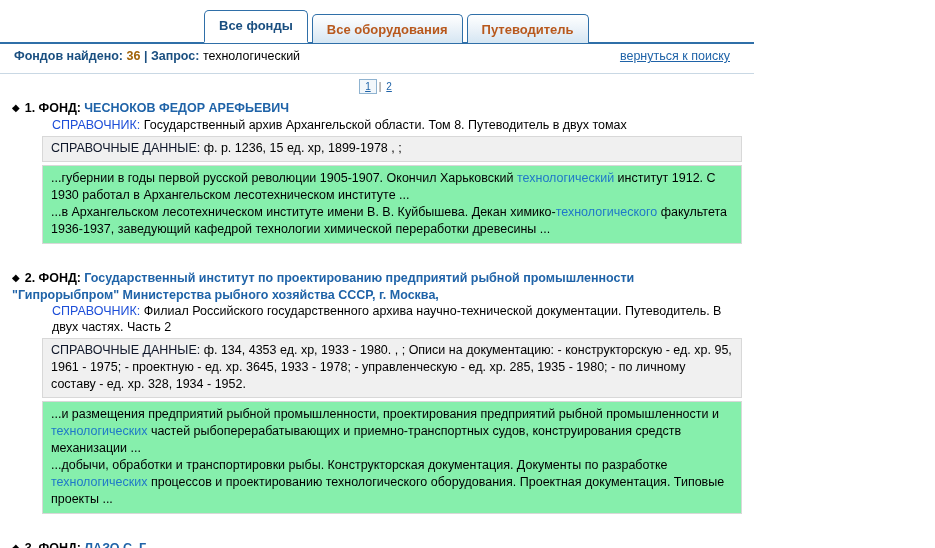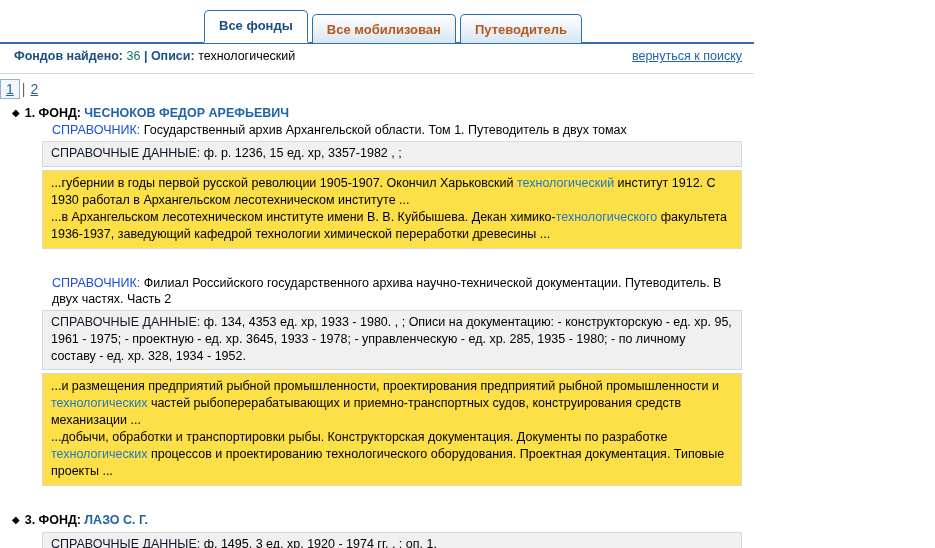--- a/index.html
+++ b/index.html
@@ -64,42 +64,42 @@
     border-bottom: 1px solid #c9d8e4;
     font-size: 12.5px;
     height: 20px;
     box-sizing: content-box;
   }
   .infobar .lbl {
     color: #1a4f80;
     font-weight: bold;
   }
   .infobar .val {
-    color: #0f766e;
-    font-weight: normal;
+    color: #a16207;
+    font-weight: bold;
   }
   .infobar .query {
     color: #000;
     font-weight: normal;
   }
   .back-link {
     position: absolute;
-    right: 12px;
+    right: 24px;
     top: 5px;
     color: #1f63a8;
     text-decoration: underline;
     font-size: 12.5px;
     cursor: pointer;
   }
 
   
   .pager {
-    text-align: left;
+    text-align: center;
     padding: 7px 0 6px 0;
-    font-size: 14px;
+    font-size: 10px;
     color: #333;
   }
   .pager .pg {
     color: #1f63a8;
     text-decoration: underline;
     cursor: pointer;
     padding: 0 3px;
   }
   .pager .pg.current {
     border: 1px solid #8fb3d0;
@@ -164,21 +164,21 @@
     font-size: 12.5px;
     line-height: 17px;
   }
   .ref-label {
     font-variant: small-caps;
     color: #0f172a;
     font-weight: normal;
   }
   .snippets {
     margin: 3px 0 0 30px;
-    background: #fde047;
+    background: #86efac;
     border: 1px solid #d8d8d8;
     padding: 4px 8px 5px 8px;
     font-size: 12.5px;
     line-height: 17px;
   }
   .snippet {
     margin: 0;
   }
   .hl {
     color: #1f78c8;
@@ -188,61 +188,66 @@
   }
 </style>
 </head>
 <body>
 
 <div class="page">
 
   <div class="tabbar">
     <div class="tabs">
       <div class="tab active">Все фонды</div>
-      <div class="tab">Все мобилизован</div>
+      <div class="tab">Все оборудования</div>
       <div class="tab">Путеводитель</div>
     </div>
   </div>
 
   <div class="infobar">
     <span class="lbl">Фондов найдено:</span>
     <span class="val">36</span>
     <span class="lbl">|</span>
-    <span class="lbl">Описи:</span>
+    <span class="lbl">Запрос:</span>
     <span class="query">технологический</span>
     <span class="back-link">вернуться к поиску</span>
   </div>
 
   <div class="pager">
     <span class="pg current">1</span><span class="sep">|</span><span class="pg">2</span>
   </div>
 
   <div class="results clipped">
 
     <div class="record">
       <div class="rec-head">
         <span class="bullet">◆</span><span class="fond-label">1.</span>
         <span class="fond-label">ФОНД:</span>
         <span class="fond-title small-caps">ЧЕСНОКОВ ФЕДОР АРЕФЬЕВИЧ</span>
       </div>
       <div class="guide-line">
         <span class="guide-label">СПРАВОЧНИК:</span>
-        <span class="guide-text">Государственный архив Архангельской области. Том 1. Путеводитель в двух томах</span>
+        <span class="guide-text">Государственный архив Архангельской области. Том 8. Путеводитель в двух томах</span>
       </div>
       <div class="refbox">
         <span class="ref-label">СПРАВОЧНЫЕ ДАННЫЕ:</span>
-        <span>ф. р. 1236, 15 ед. хр, 3357-1982 , ;</span>
+        <span>ф. р. 1236, 15 ед. хр, 1899-1978 , ;</span>
       </div>
       <div class="snippets">
         <div class="snippet">...губернии в годы первой русской революции 1905-1907. Окончил Харьковский <span class="hl">технологический</span> институт 1912. С 1930 работал в Архангельском лесотехническом институте ...</div>
         <div class="snippet">...в Архангельском лесотехническом институте имени В. В. Куйбышева. Декан химико-<span class="hl">технологического</span> факультета 1936-1937, заведующий кафедрой технологии химической переработки древесины ...</div>
       </div>
     </div>
 
     <div class="record">
+      <div class="rec-head">
+        <span class="bullet">◆</span><span class="fond-label">2.</span>
+        <span class="fond-label">ФОНД:</span>
+        <span class="fond-title">Государственный институт по проектированию предприятий рыбной промышленности "Гипрорыбпром" Министерства рыбного хозяйства СССР, г. Москва,</span>
+      </div>
       <div class="guide-line">
         <span class="guide-label">СПРАВОЧНИК:</span>
         <span class="guide-text">Филиал Российского государственного архива научно-технической документации. Путеводитель. В двух частях. Часть 2</span>
       </div>
       <div class="refbox">
         <span class="ref-label">СПРАВОЧНЫЕ ДАННЫЕ:</span>
         <span>ф. 134, 4353 ед. хр, 1933 - 1980. , ; Описи на документацию: - конструкторскую - ед. хр. 95, 1961 - 1975; - проектную - ед. хр. 3645, 1933 - 1978; - управленческую - ед. хр. 285, 1935 - 1980; - по личному составу - ед. хр. 328, 1934 - 1952.</span>
       </div>
       <div class="snippets">
         <div class="snippet">...и размещения предприятий рыбной промышленности, проектирования предприятий рыбной промышленности и <span class="hl">технологических</span> частей рыбоперерабатывающих и приемно-транспортных судов, конструирования средств механизации ...</div>

